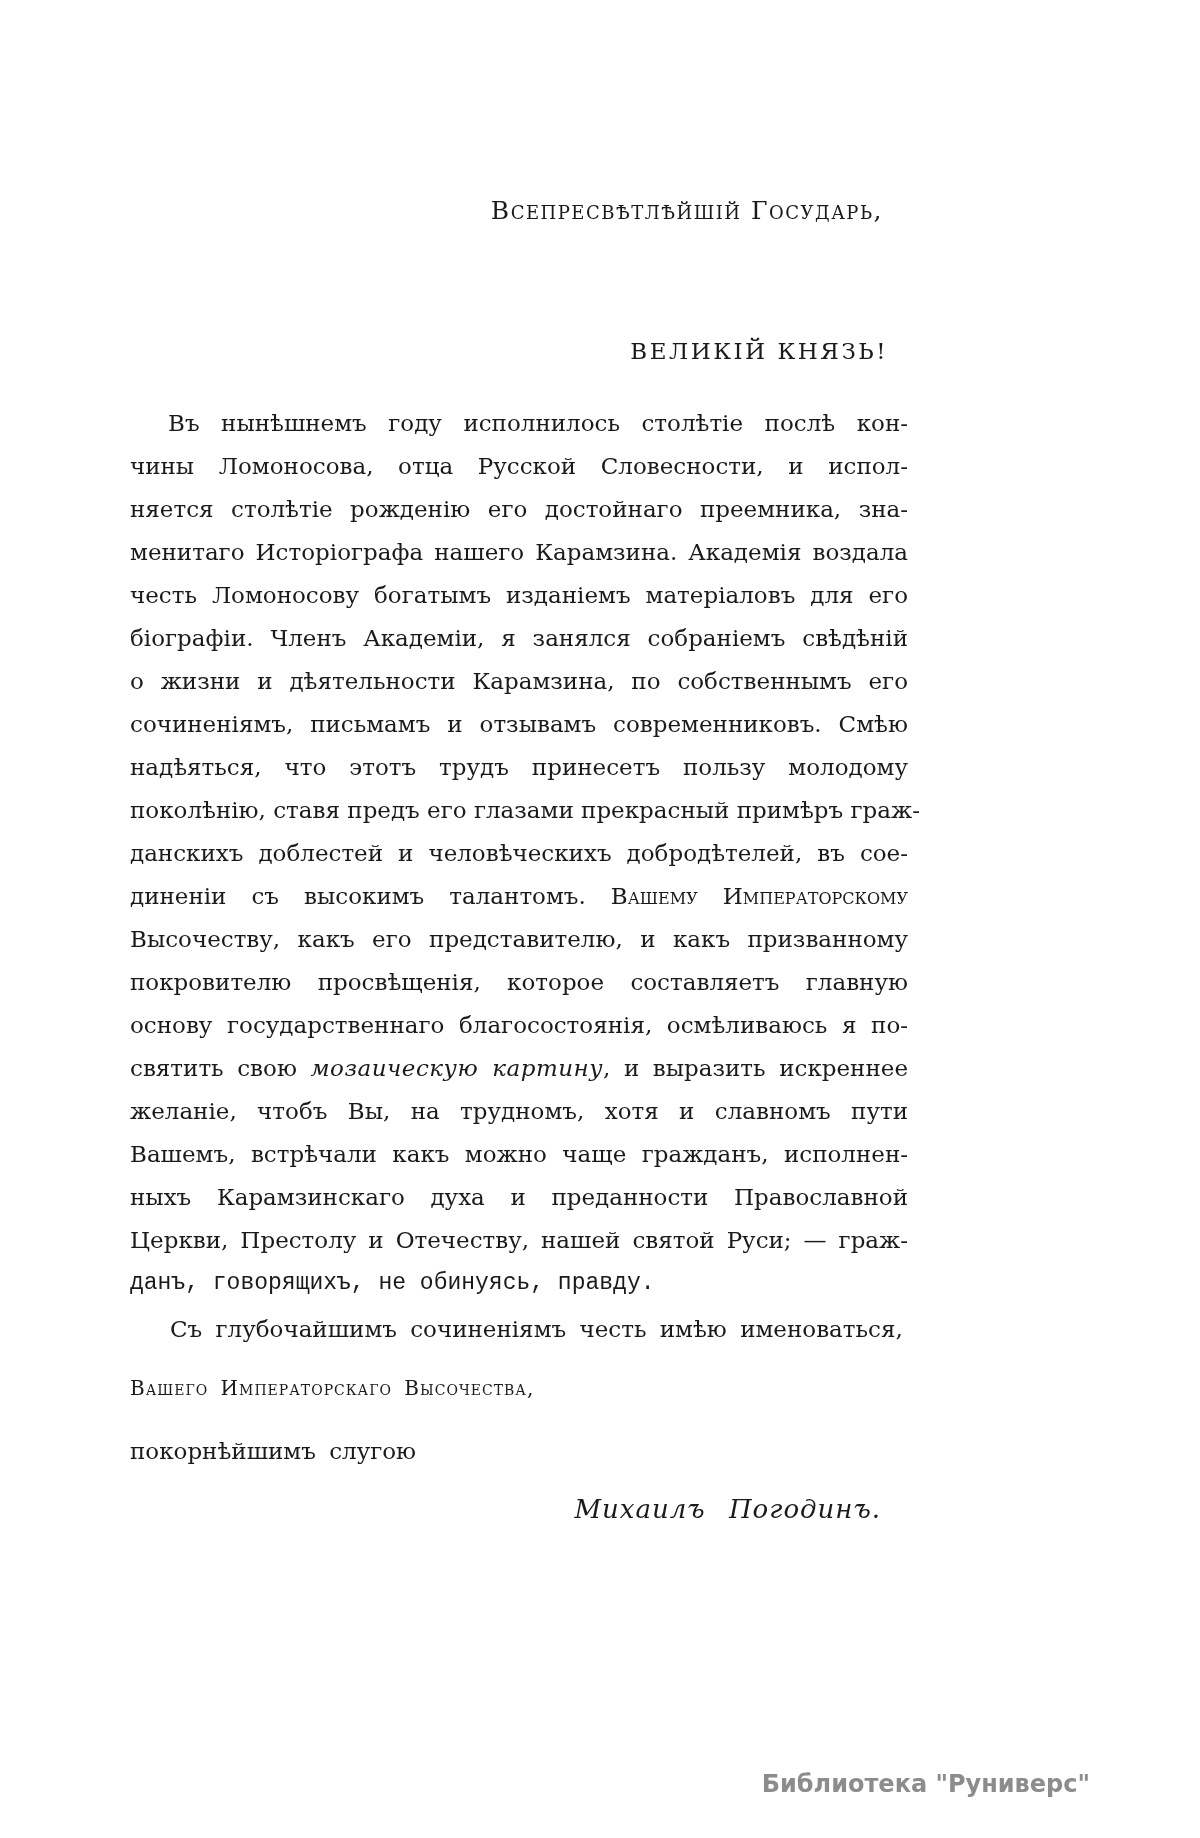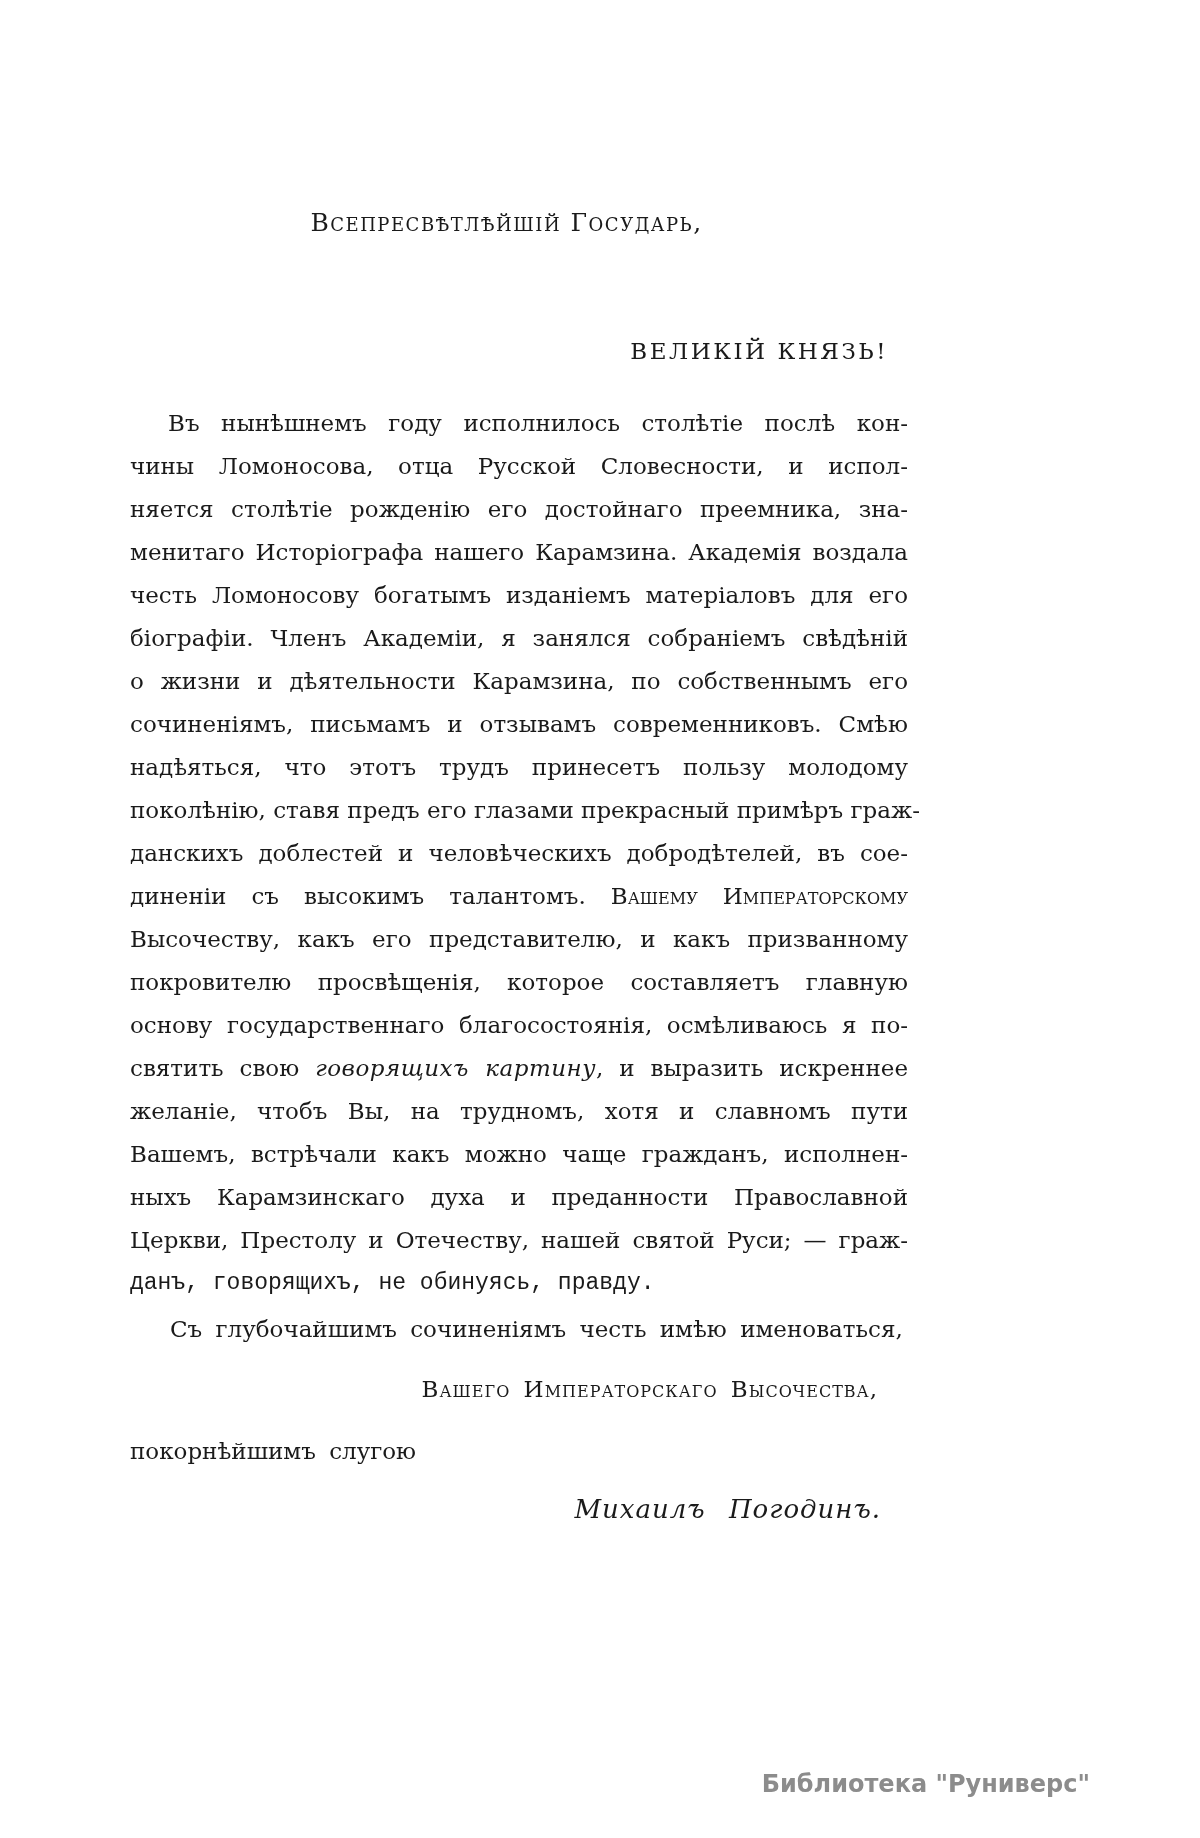--- a/index.html
+++ b/index.html
@@ -8,27 +8,26 @@
     width: 1200px;
     height: 1838px;
     background: #ffffff;
     font-family: "DejaVu Serif", "Liberation Serif", serif;
     color: #1a1a1a;
     overflow: hidden;
   }
   .salutation {
     position: absolute;
     left: 130px; top: 196px; width: 778px;
-    text-align: center;
+    text-align: right;
     padding-right: 0; box-sizing: border-box;
     font-variant: small-caps;
     font-size: 25px;
     letter-spacing: 1.5px;
     white-space: nowrap;
-    margin-top: 12px;
   }
   .salutation-inner { padding-right: 25px; display: inline-block; }
   .address {
     position: absolute;
     left: 130px; top: 338px; width: 778px;
     text-align: right; box-sizing: border-box;
     font-size: 23px;
     letter-spacing: 2.5px;
     padding-right: 20px;
     white-space: nowrap;
@@ -53,24 +52,24 @@
     position: absolute;
     left: 130px; top: 1316px; width: 778px;
     font-size: 23px;
     padding-left: 40px; box-sizing: border-box;
     word-spacing: 6px;
     white-space: nowrap;
   }
   .closing2 {
     position: absolute;
     left: 130px; top: 1376px; width: 778px;
-    text-align: right; box-sizing: border-box;
+    text-align: left; box-sizing: border-box;
     padding-right: 30px;
     font-variant: small-caps;
-    font-size: 23px;
+    font-size: 20px;
     letter-spacing: 1px;
     word-spacing: 5px;
     white-space: nowrap;
   }
   .closing3 {
     position: absolute;
     left: 130px; top: 1438px; width: 778px;
     text-align: left; box-sizing: border-box;
     padding-right: 15px;
     font-size: 23px;
@@ -125,21 +124,21 @@
     <div class="bline">біографіи. Членъ Академіи, я занялся собраніемъ свѣдѣній</div>
     <div class="bline">о жизни и дѣятельности Карамзина, по собственнымъ его</div>
     <div class="bline">сочиненіямъ, письмамъ и отзывамъ современниковъ. Смѣю</div>
     <div class="bline">надѣяться, что этотъ трудъ принесетъ пользу молодому</div>
     <div class="bline">поколѣнію, ставя предъ его глазами прекрасный примѣръ граж-</div>
     <div class="bline">данскихъ доблестей и человѣческихъ добродѣтелей, въ сое-</div>
     <div class="bline"><span>диненіи съ высокимъ талантомъ. </span><span class="sc">Вашему Императорскому</span><span></span></div>
     <div class="bline">Высочеству, какъ его представителю, и какъ призванному</div>
     <div class="bline">покровителю просвѣщенія, которое составляетъ главную</div>
     <div class="bline">основу государственнаго благосостоянія, осмѣливаюсь я по-</div>
-    <div class="bline"><span>святить свою </span><span class="it">говорящихъ картину</span><span>, и выразить искреннее</span></div>
+    <div class="bline"><span>святить свою </span><span class="it">мозаическую картину</span><span>, и выразить искреннее</span></div>
     <div class="bline">желаніе, чтобъ Вы, на трудномъ, хотя и славномъ пути</div>
     <div class="bline">Вашемъ, встрѣчали какъ можно чаще гражданъ, исполнен-</div>
     <div class="bline">ныхъ Карамзинскаго духа и преданности Православной</div>
     <div class="bline">Церкви, Престолу и Отечеству, нашей святой Руси; — граж-</div>
     <div class="bline last-line">данъ, говорящихъ, не обинуясь, правду.</div>
   </div>
 
   <div class="closing1">Съ глубочайшимъ сочиненіямъ честь имѣю именоваться,</div>
   <div class="closing2">Вашего Императорскаго Высочества,</div>
   <div class="closing3">покорнѣйшимъ слугою</div>

